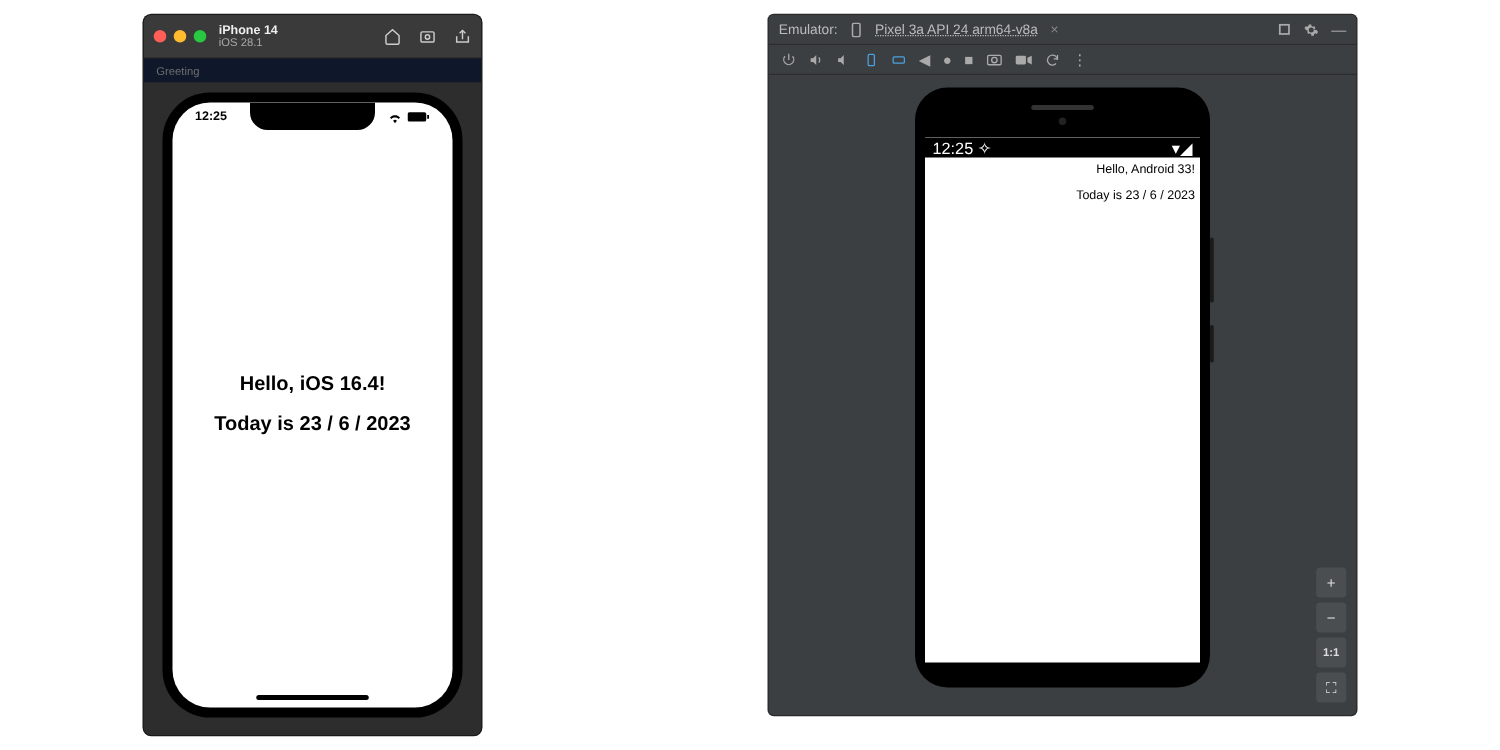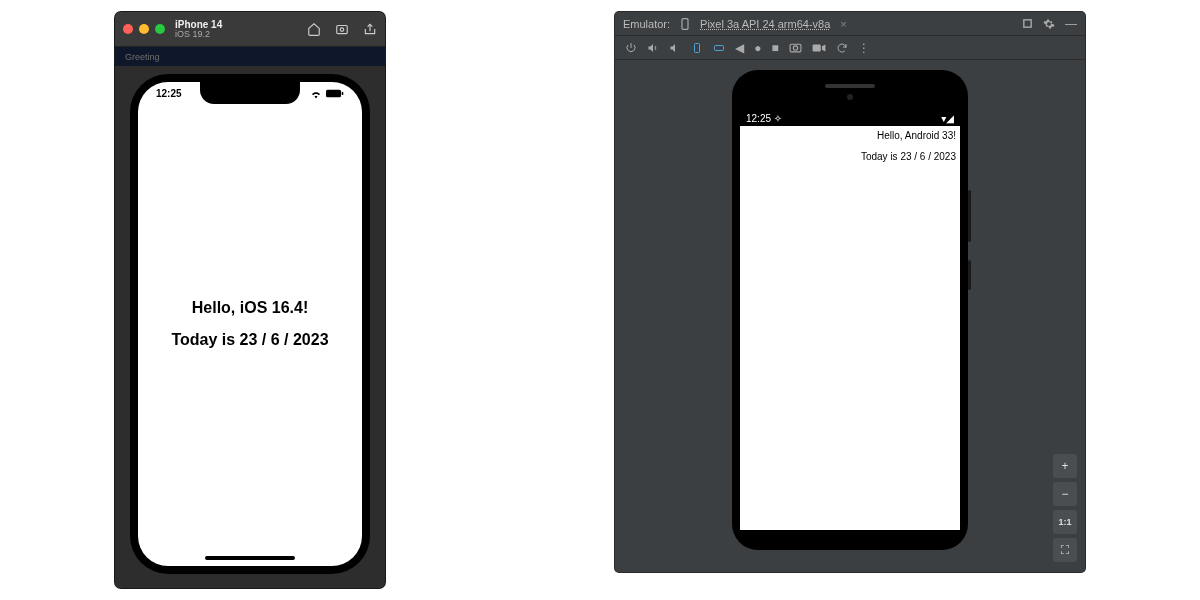--- a/index.html
+++ b/index.html
@@ -199,21 +199,21 @@
     display: flex;
     flex-direction: column;
   }
   .pixel-status {
     height: 16px;
     background: #000;
     color: #fff;
     display: flex;
     justify-content: space-between;
     align-items: center;
-    font-size: 10px;
+    font-size: 13px;
     padding: 0 6px;
   }
   .pixel-content {
     padding: 4px 4px;
     font-size: 10px;
     color: #000;
     display: flex;
     flex-direction: column;
     gap: 10px;
     text-align: right;
@@ -257,21 +257,21 @@
 
 <div class="ios-window">
   <div class="ios-titlebar">
     <div class="traffic-lights">
       <span class="tl-red"></span>
       <span class="tl-yellow"></span>
       <span class="tl-green"></span>
     </div>
     <div class="ios-title-group">
       <span class="ios-title">iPhone 14</span>
-      <span class="ios-subtitle">iOS 19.2</span>
+      <span class="ios-subtitle">iOS 28.1</span>
     </div>
     <div class="ios-toolbar-icons">
       <span>
         <svg width="14" height="14" viewBox="0 0 24 24" fill="none" stroke="#ccc" stroke-width="2">
             <path d="M3 11l9-8 9 8v10a2 2 0 0 1-2 2H5a2 2 0 0 1-2-2z"></path>
           </svg>
       </span>
       <span>
         <svg width="14" height="14" viewBox="0 0 24 24" fill="none" stroke="#ccc" stroke-width="2">
             <rect x="3" y="6" width="18" height="14" rx="2"></rect>

